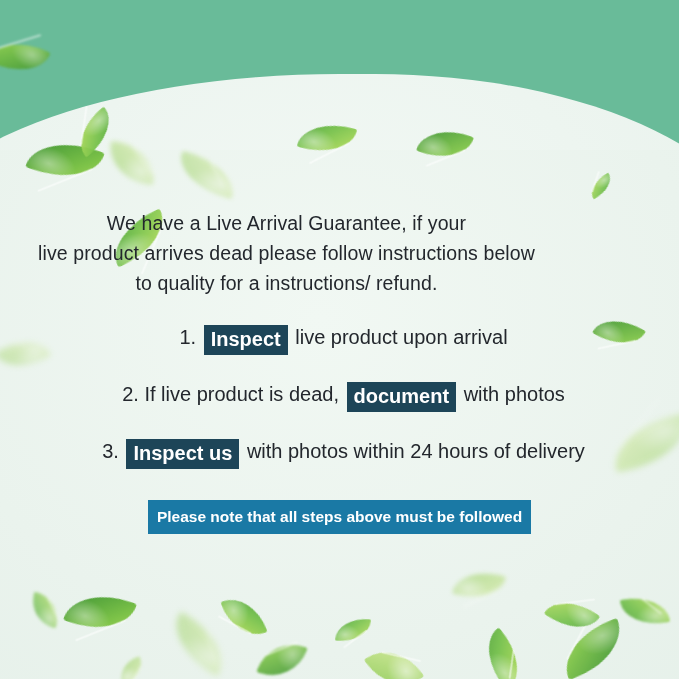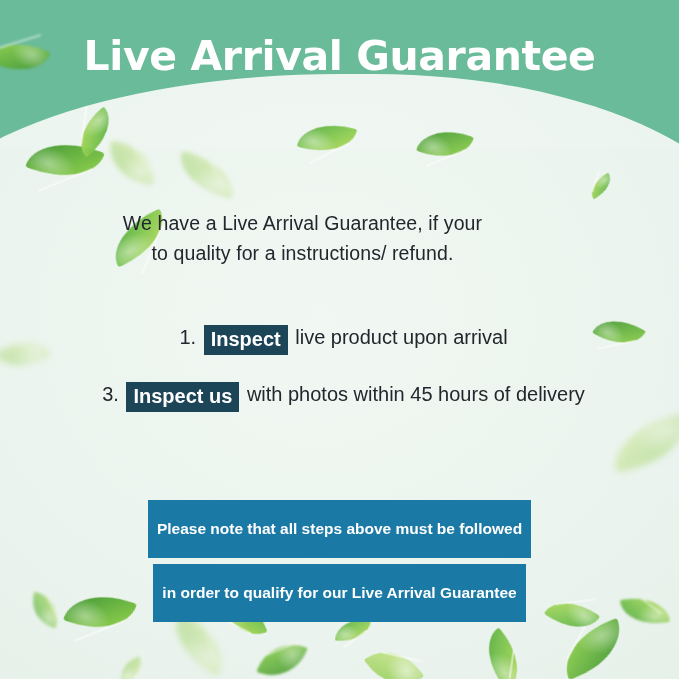--- a/index.html
+++ b/index.html
@@ -55,41 +55,41 @@
       linear-gradient(140deg,#d6ecaa 0%,#bde084 35%,#a3d46c 70%,#86c257 100%);
   }
   .leaf.deep .blade{
     background:
       radial-gradient(ellipse at 70% 28%, rgba(255,255,255,.4) 0%, rgba(255,255,255,0) 40%),
       linear-gradient(140deg,#a8d65c 0%,#7cc248 35%,#54a43c 72%,#3a7f31 100%);
   }
 
   
   .intro{
-    position:absolute;left:16px;top:208px;width:573px;text-align:center;
+    position:absolute;left:0;top:208px;width:573px;text-align:center;
     color:#23272d;font-size:19.5px;line-height:30px;letter-spacing:.1px;
     font-family:"Liberation Sans", sans-serif;
   }
   .steps{position:absolute;left:0;top:320px;width:679px;}
   .step{
     text-align:center;color:#23272d;font-size:20px;line-height:34px;
     margin-bottom:22px;white-space:nowrap;padding-left:8px;
   }
   .hl{
     display:inline-block;background:#1d4558;color:#ffffff;
     font-weight:bold;padding:1px 7px 3px 7px;margin:0 2px;
     line-height:26px;vertical-align:-2px;
   }
 
   
   .notice{position:absolute;left:0;top:500px;width:679px;text-align:center;}
   .bar{
     display:inline-block;background:#1a79a5;color:#ffffff;
     font-size:15.5px;font-weight:bold;line-height:26px;
-    padding:16px 9px;margin-bottom:6px;white-space:nowrap;
+    padding:4px 9px;margin-bottom:6px;white-space:nowrap;
   }
   .notice .row{display:block;}
 </style>
 </head>
 <body>
 
 <div id="card">
 
   <div class="green-layer"></div>
   <div class="green-cut"></div>
@@ -216,44 +216,47 @@
           <div class="vein"></div>
         </div>
       </div>
       <div class="leaf pale" style="left: 118px; top: 660px; width: 26px; height: 22px; transform: rotate(160deg); filter: blur(1.4px); opacity: 0.6;">
         <div class="blade">
           <div class="vein"></div>
         </div>
       </div>
     </div>
 
-  <div class="title">Live Arrival Guarantee</div>
 
   <div class="intro">
     <div>We have a Live Arrival Guarantee, if your</div>
+    <div>live product arrives dead please follow instructions below</div>
     <div>to quality for a instructions/ refund.</div>
   </div>
 
   <div class="steps">
     <div class="step">
       <span>1.</span>
       <span></span>
       <span class="hl">Inspect</span>
       <span>live product upon arrival</span>
     </div>
     <div class="step">
+      <span>2.</span>
+      <span>If live product is dead,</span>
+      <span class="hl">document</span>
+      <span>with photos</span>
+    </div>
+    <div class="step">
       <span>3.</span>
       <span></span>
       <span class="hl">Inspect us</span>
-      <span>with photos within 45 hours of delivery</span>
+      <span>with photos within 24 hours of delivery</span>
     </div>
   </div>
 
   <div class="notice">
     <span class="row">
       <span class="bar">Please note that all steps above must be followed</span>
     </span>
-    <span class="row">
-      <span class="bar">in order to qualify for our Live Arrival Guarantee</span>
-    </span>
   </div>
 
 </div>
 
 </body></html>

